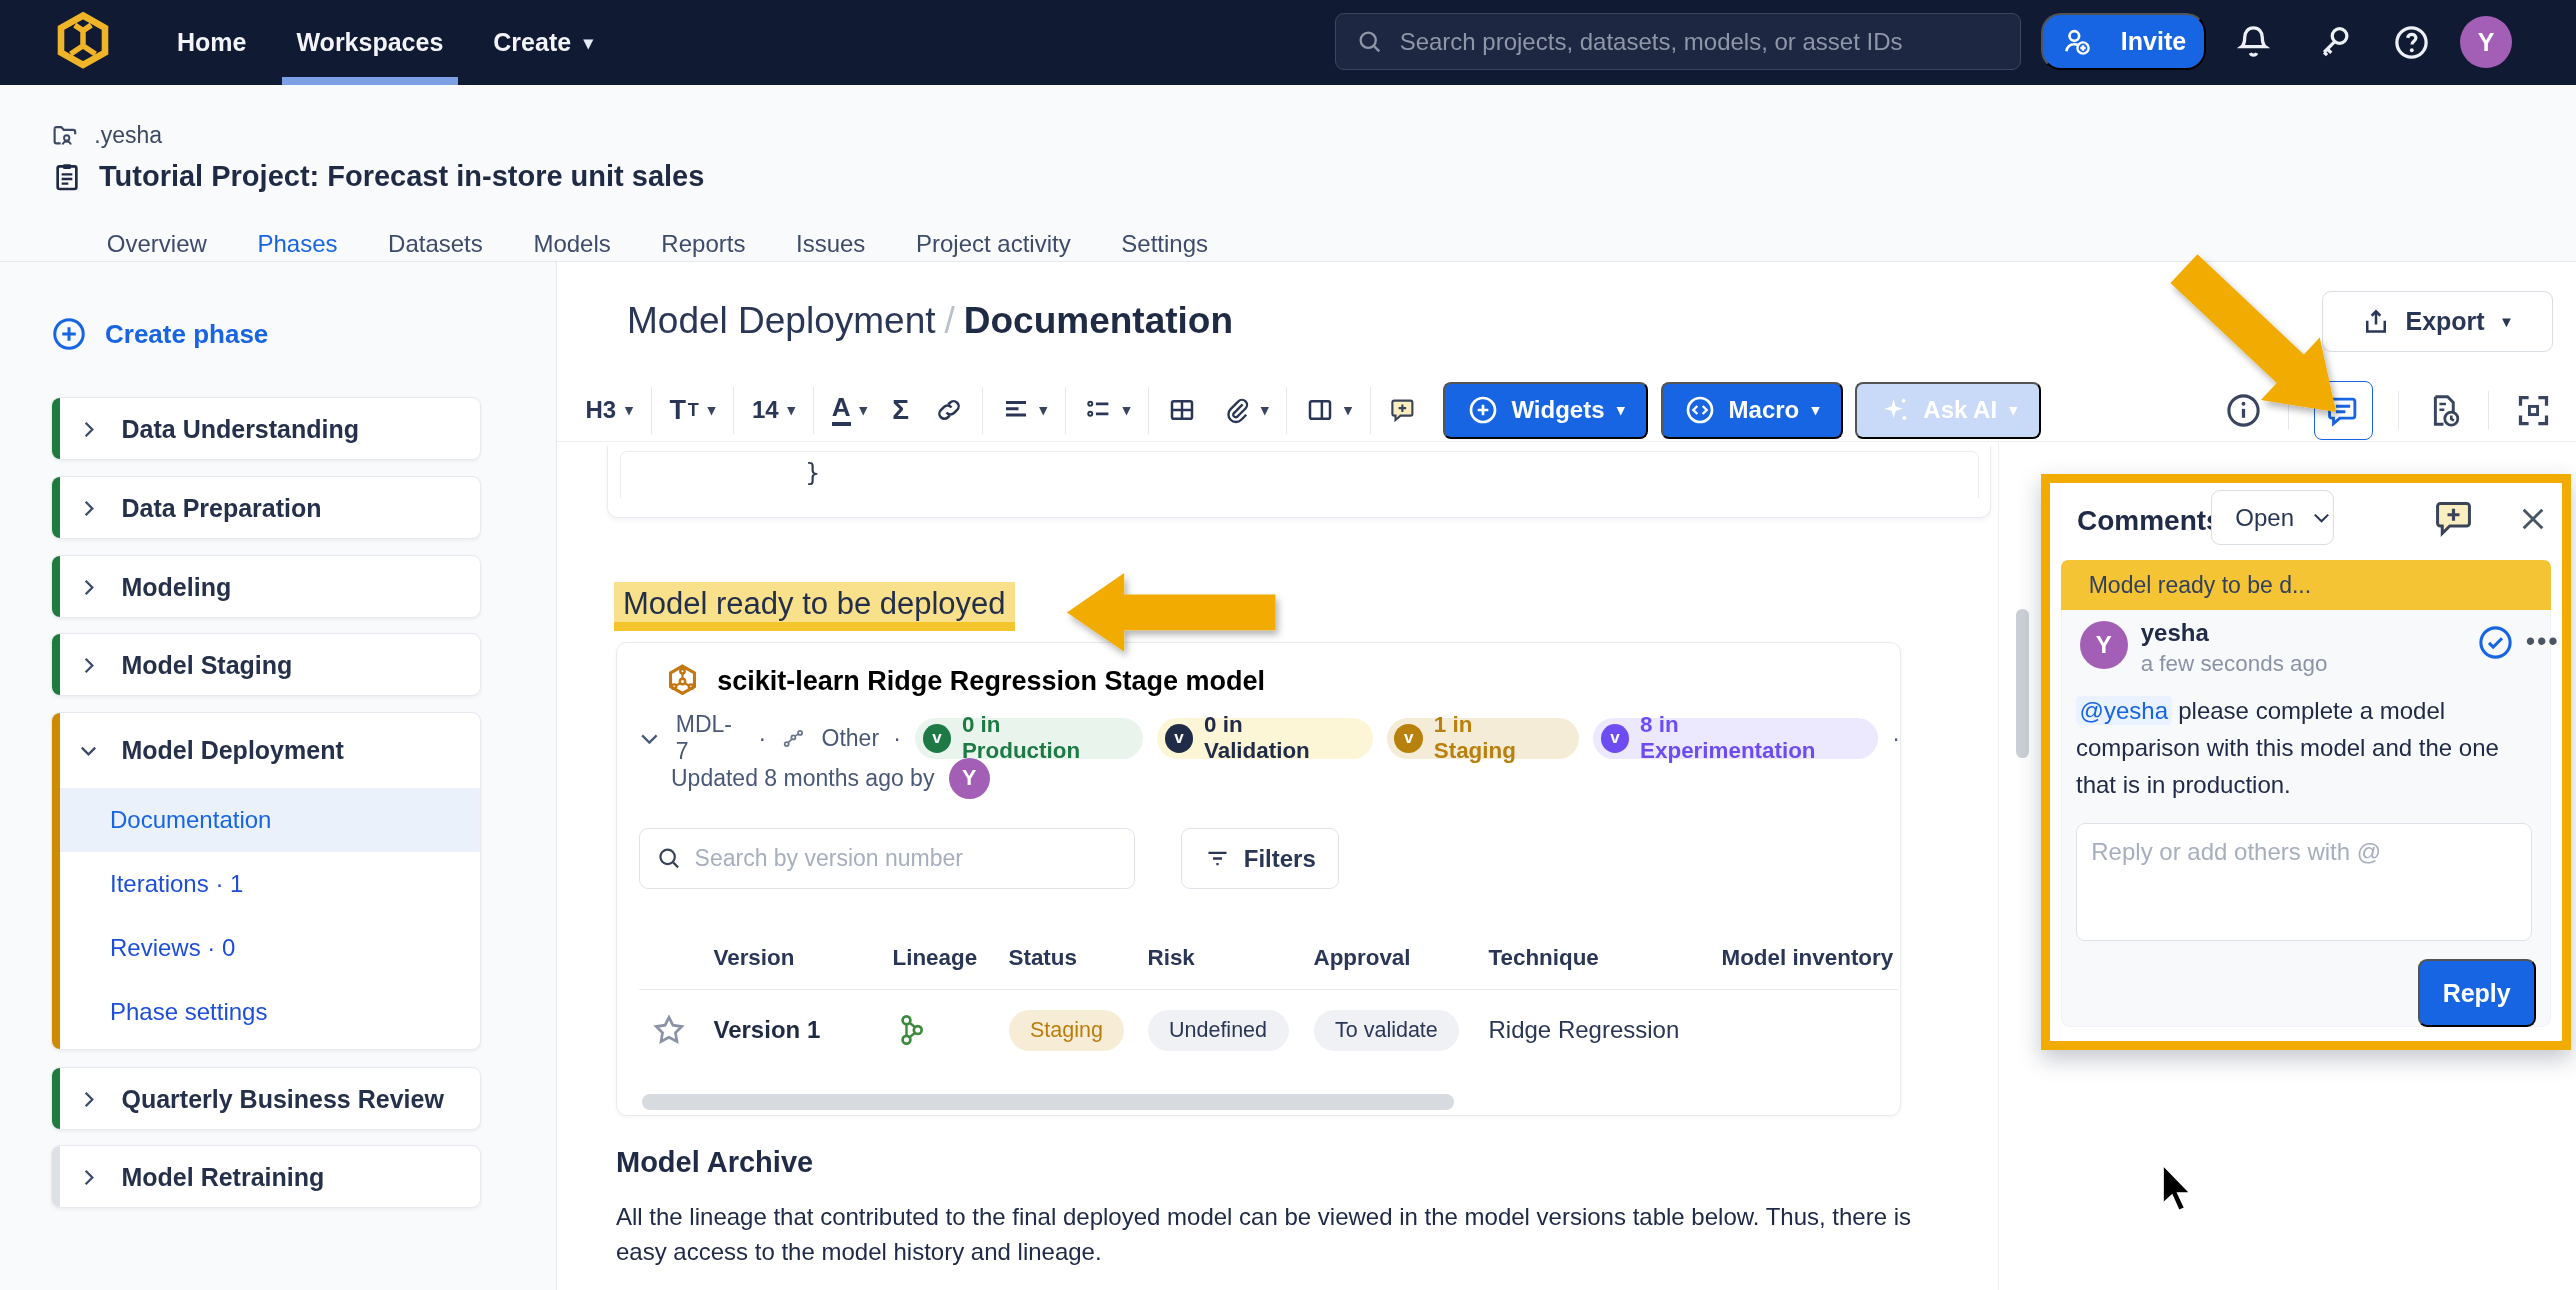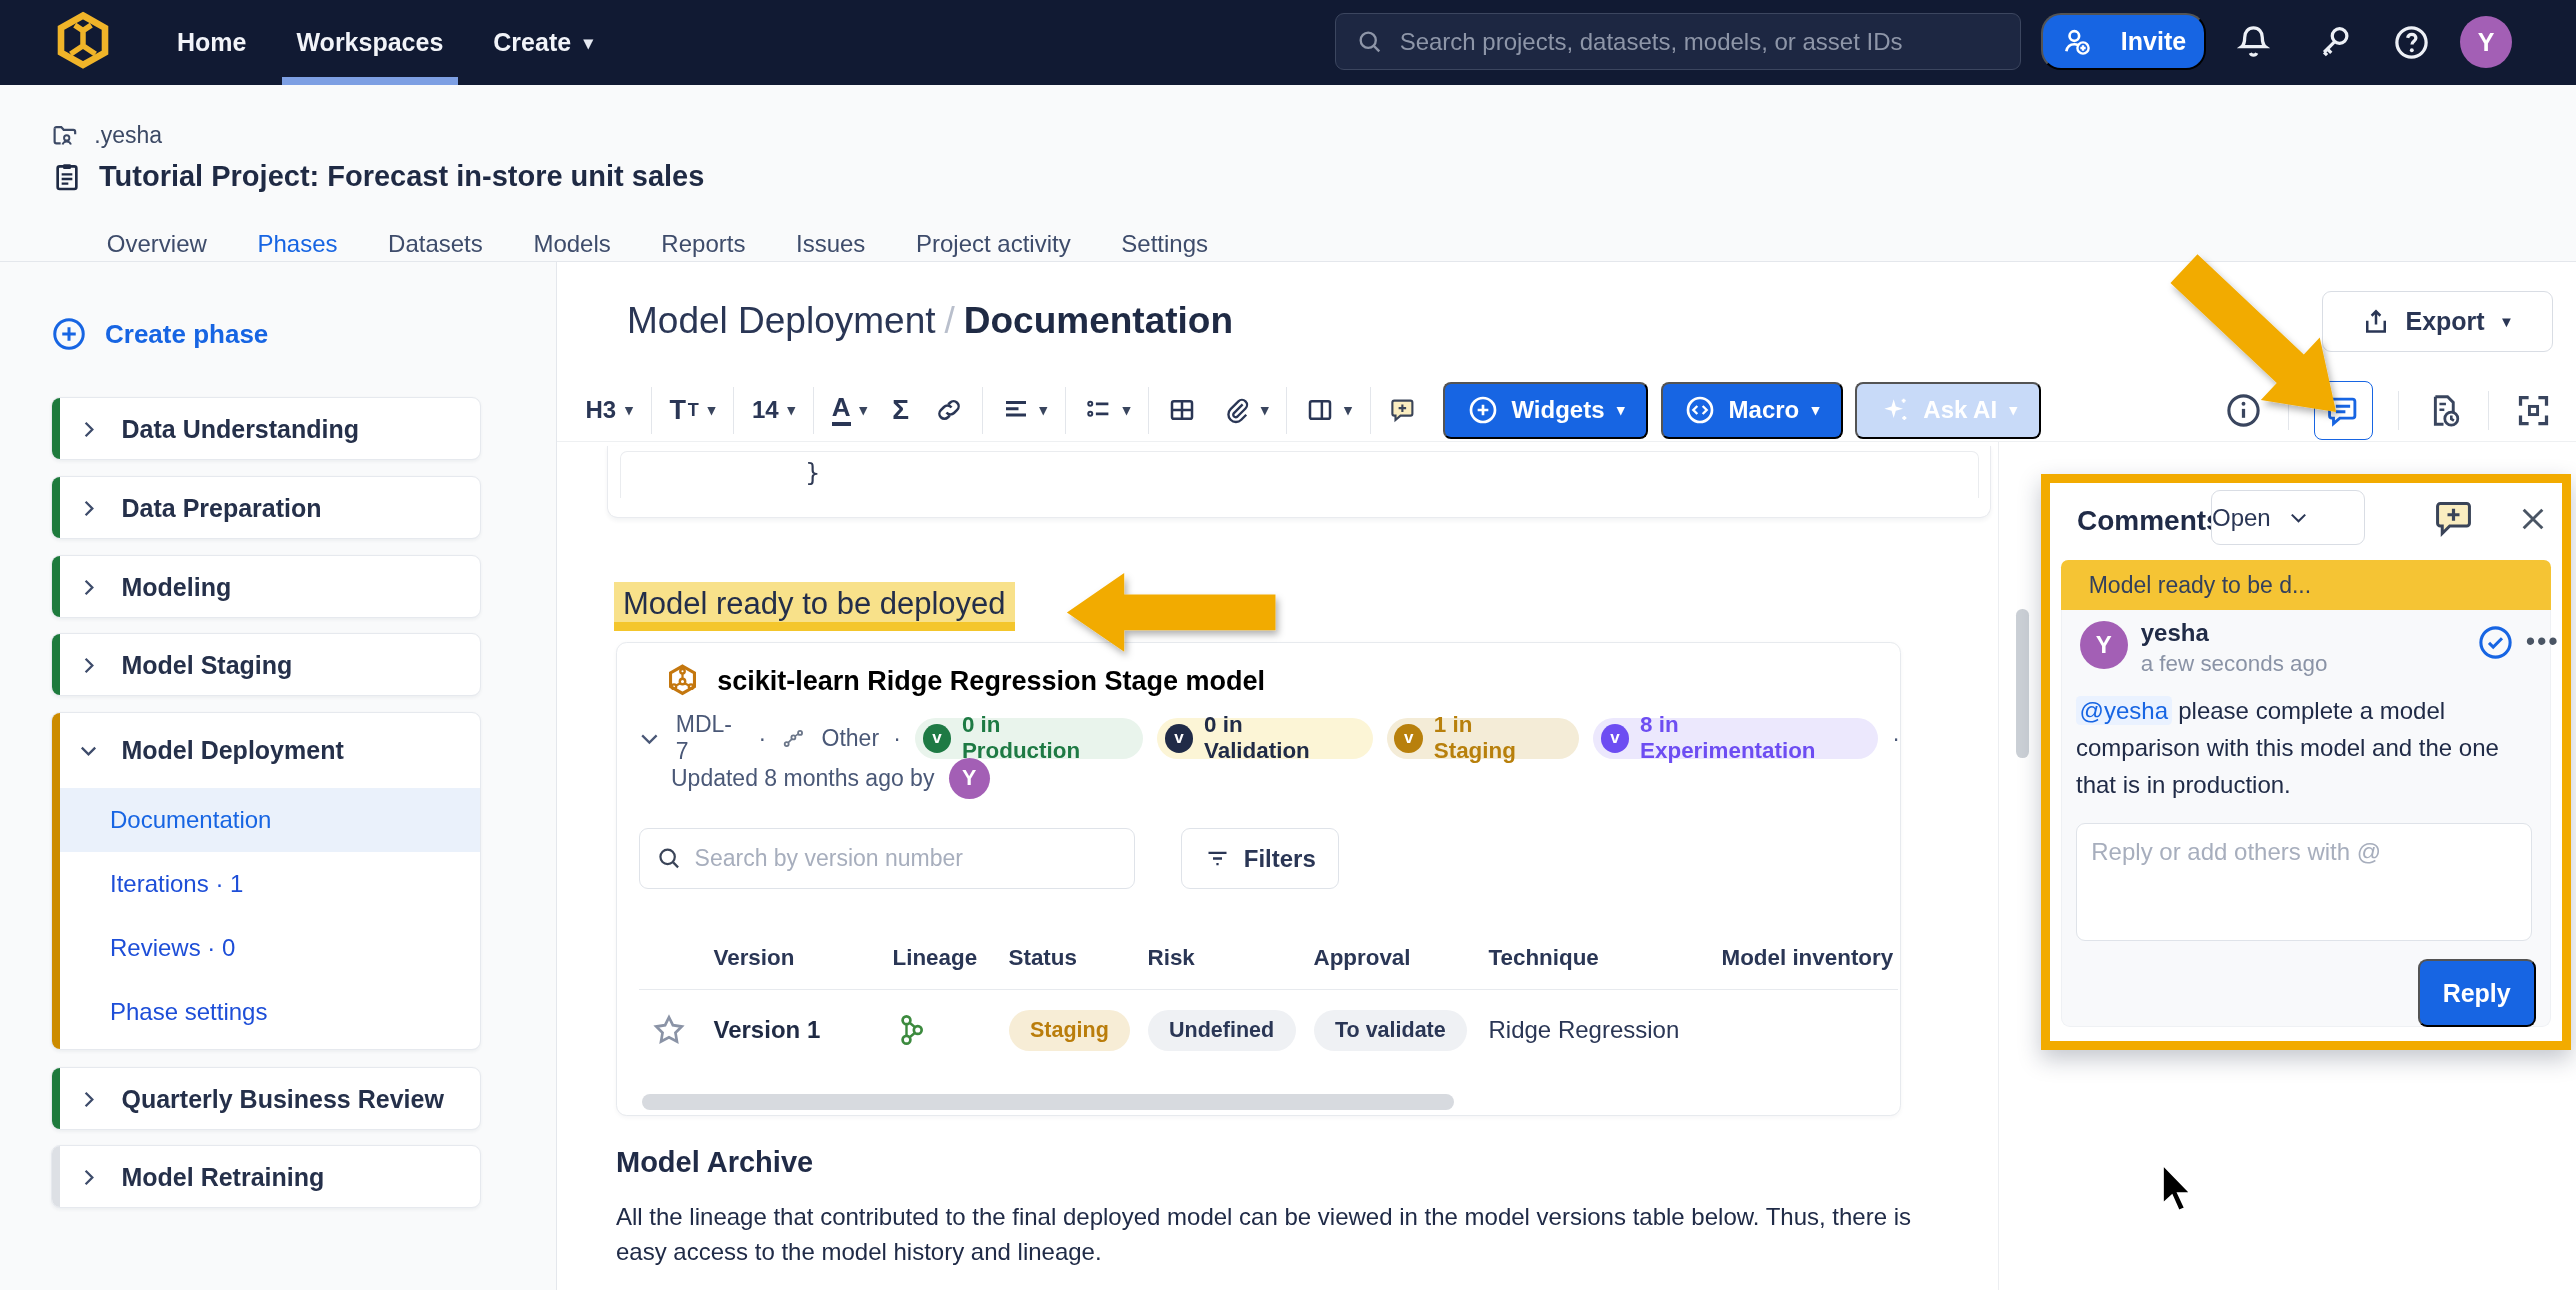--- a/index.html
+++ b/index.html
@@ -83,33 +83,33 @@
   .b-exp  { background:#ECE8FD; color:#6D4DF2; } .b-exp .vc { background:#6D4DF2; }
   .mc-updated { position:absolute; left:54px; top:115px; display:flex; align-items:center; gap:14.3px; font-size:23px; color:#4A5877; }
   .mini-avatar { width:41px; height:41px; border-radius:50%; background:#A35FB5; color:#fff; font-size:21.5px; font-weight:700; display:flex; align-items:center; justify-content:center; }
   .mc-search { position:absolute; left:21.5px; top:185px; width:496px; height:61px; border:0.9px solid #DFE3E9; border-radius:9px; display:flex; align-items:center; padding:0 16px; gap:12.5px; color:#8A93A6; }
   .mc-search input { border:none; outline:none; font-size:23px; color:#333; width:100%; font-family:"Liberation Sans",sans-serif; }
   .mc-search input::placeholder { color:#A7AEBD; }
   .filters-btn { position:absolute; left:564px; top:185px; width:158px; height:61px; border:0.9px solid #DFE3E9; border-radius:9px; background:#fff; display:flex; align-items:center; justify-content:center; gap:12.5px; font-size:24px; font-weight:700; color:#2A3655; }
   .tgrid { display:grid; grid-template-columns:75px 179px 116px 139px 166px 175px 233px 1fr; align-items:center; }
   .thead { position:absolute; left:21.5px; right:1.8px; top:284px; height:63px; font-size:22.4px; font-weight:700; color:#2A3655; border-bottom:0.9px solid #E7EAEE; overflow:hidden; }
   .trow { position:absolute; left:21.5px; right:1.8px; top:346px; height:82px; overflow:hidden; }
-  .pill { display:inline-flex; align-items:center; justify-content:center; height:41px; border-radius:20.6px; padding:0 21.5px; font-size:21.5px; font-weight:700; background:#EFF1F4; color:#2A3655; width:max-content; }
+  .pill { display:inline-flex; align-items:center; justify-content:center; height:41px; border-radius:20.6px; padding:0 21.5px; font-size:21.5px; font-weight:400; background:#EFF1F4; color:#2A3655; width:max-content; }
   .pill.staging { background:#F7EDD6; color:#BA7D0B; }
   .cell-version { font-size:24px; font-weight:700; color:#1F2A44; }
   .cell-tech { font-size:24px; color:#2A3655; white-space:nowrap; }
   .hscroll { position:absolute; left:25px; top:451px; width:812px; height:16px; background:#D7DADF; border-radius:8px; }
 
   .archive-h { position:absolute; left:59px; top:704px; font-size:29px; font-weight:700; color:#202B47; }
   .archive-p { position:absolute; left:59px; top:757px; width:1316px; font-size:24px; line-height:35px; color:#202B47; }
 
   
   .comments { position:absolute; left:2041px; top:474px; width:530px; height:576px; background:#fff; border:9px solid #F2AB00; box-shadow:0 9px 21.5px rgba(20,30,60,.25); }
   .cm-title { position:absolute; left:27px; top:21.5px; font-size:28px; font-weight:700; color:#202B47; }
-  .cm-select { position:absolute; left:161px; top:7.2px; width:154px; height:55px; border:0.9px solid #D9DDE4; border-radius:9px; display:flex; align-items:center; justify-content:flex-start; gap:16px; font-size:24px; color:#2A3655; background:#fff; }
+  .cm-select { position:absolute; left:161px; top:7.2px; width:123px; height:55px; border:0.9px solid #D9DDE4; border-radius:9px; display:flex; align-items:center; justify-content:flex-end; gap:16px; font-size:24px; color:#2A3655; background:#fff; }
   .cm-add { position:absolute; left:381px; top:12.5px; width:45px; height:45px; }
   .cm-close { position:absolute; left:467px; top:19.7px; width:32px; height:32px; color:#4A5564; }
   .cm-banner { position:absolute; left:10.7px; top:77px; width:490px; height:50px; background:#F5C434; border-radius:7.2px 7.2px 0 0; display:flex; align-items:center; padding-left:28px; font-size:23px; color:#33405C; }
   .cm-body { position:absolute; left:10.7px; top:127px; width:490px; height:417px; background:#F8F9FB; border:0.9px solid #EFF1F4; border-top:none; border-radius:0 0 9px 9px; }
   .cm-avatar { position:absolute; left:18px; top:10.7px; width:48px; height:48px; border-radius:50%; background:#A35FB5; color:#fff; font-size:24px; font-weight:700; display:flex; align-items:center; justify-content:center; }
   .cm-name { position:absolute; left:79px; top:9px; font-size:24px; font-weight:700; color:#202B47; }
   .cm-time { position:absolute; left:79px; top:41px; font-size:22.4px; color:#8A93A6; }
   .cm-resolve { position:absolute; left:414px; top:12.5px; width:39px; height:39px; color:#1765E3; }
   .cm-dots { position:absolute; left:464px; top:16px; font-size:27px; color:#4A5564; letter-spacing:1.8px; }
   .cm-msg { position:absolute; left:14.3px; top:82px; width:462px; font-size:24px; line-height:37px; color:#202B47; }

